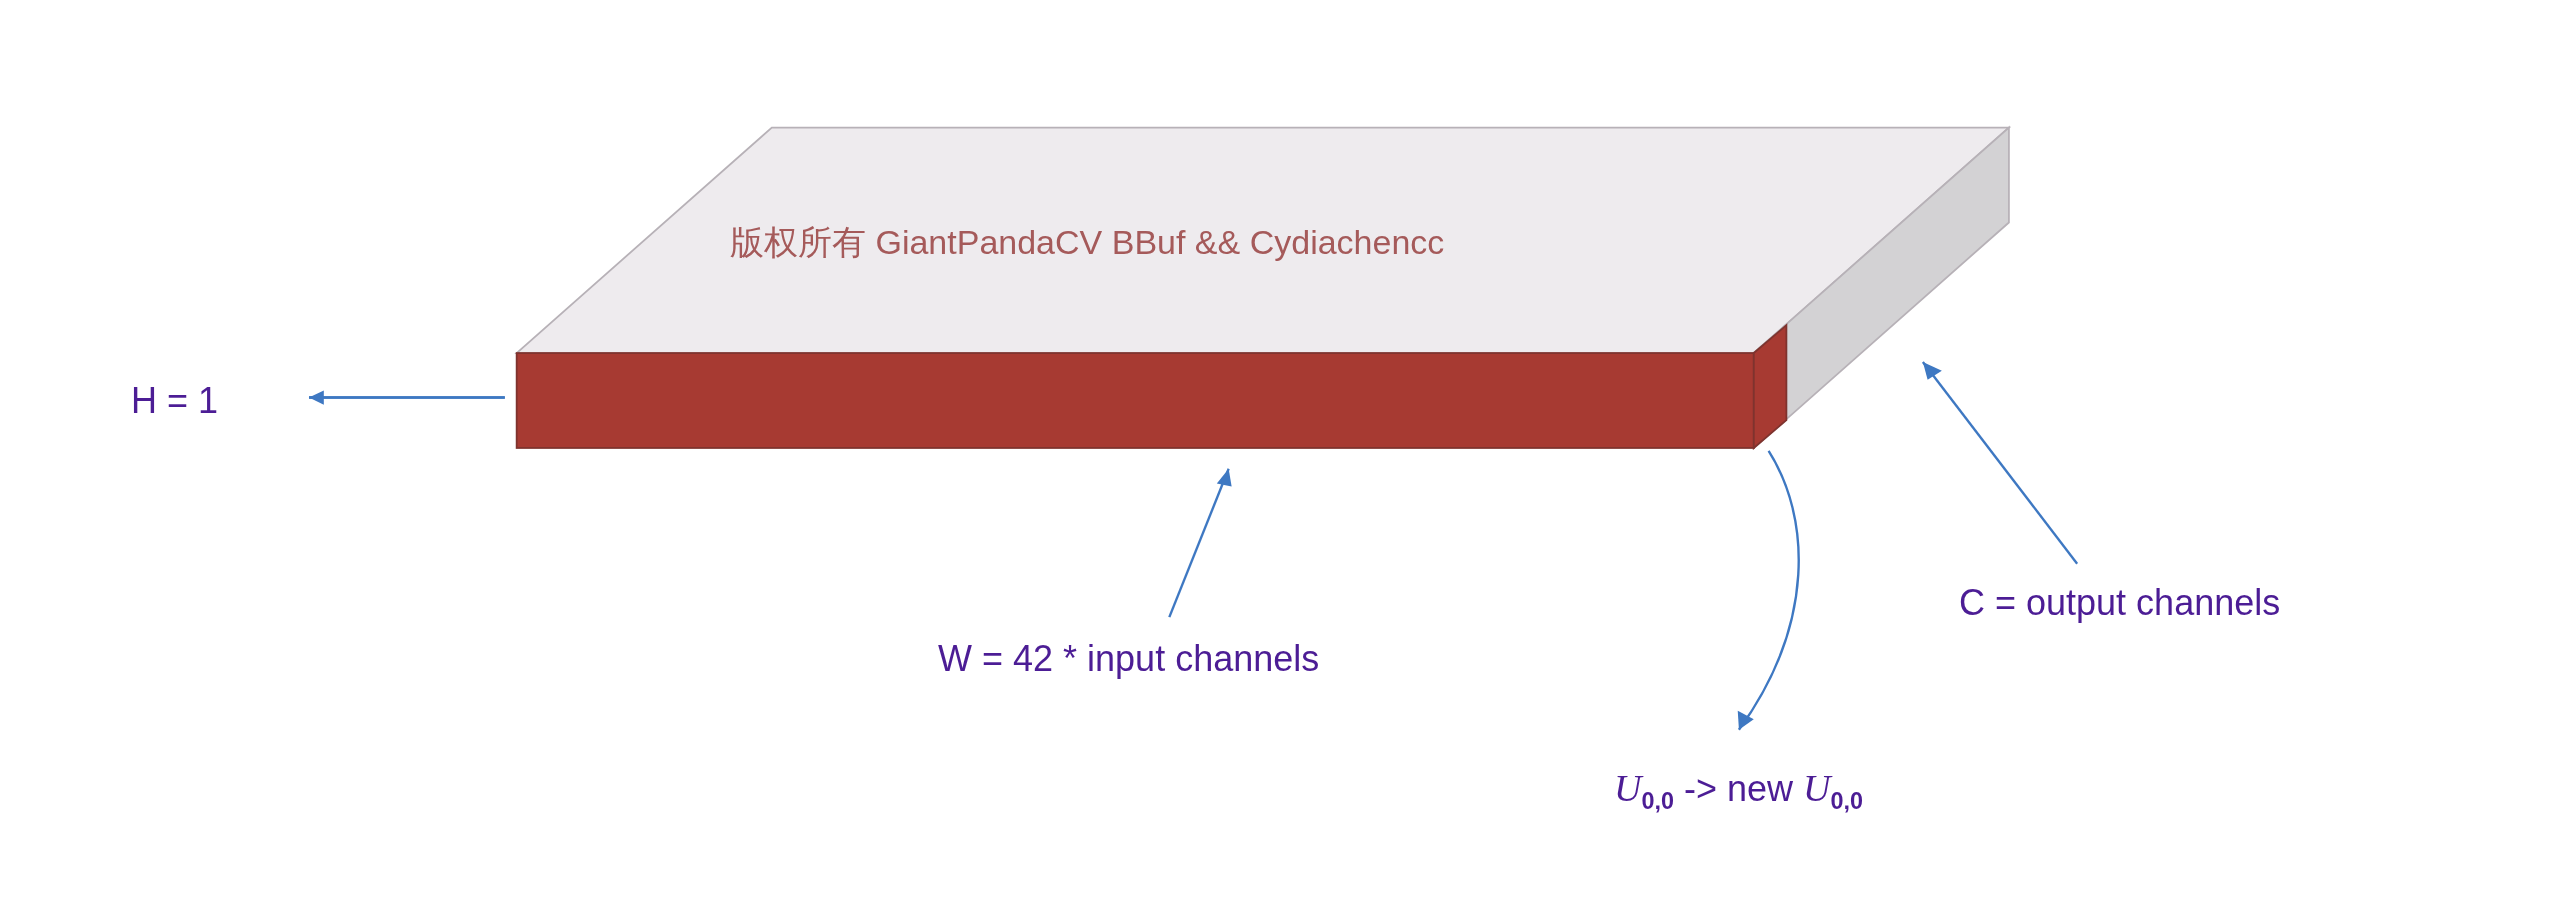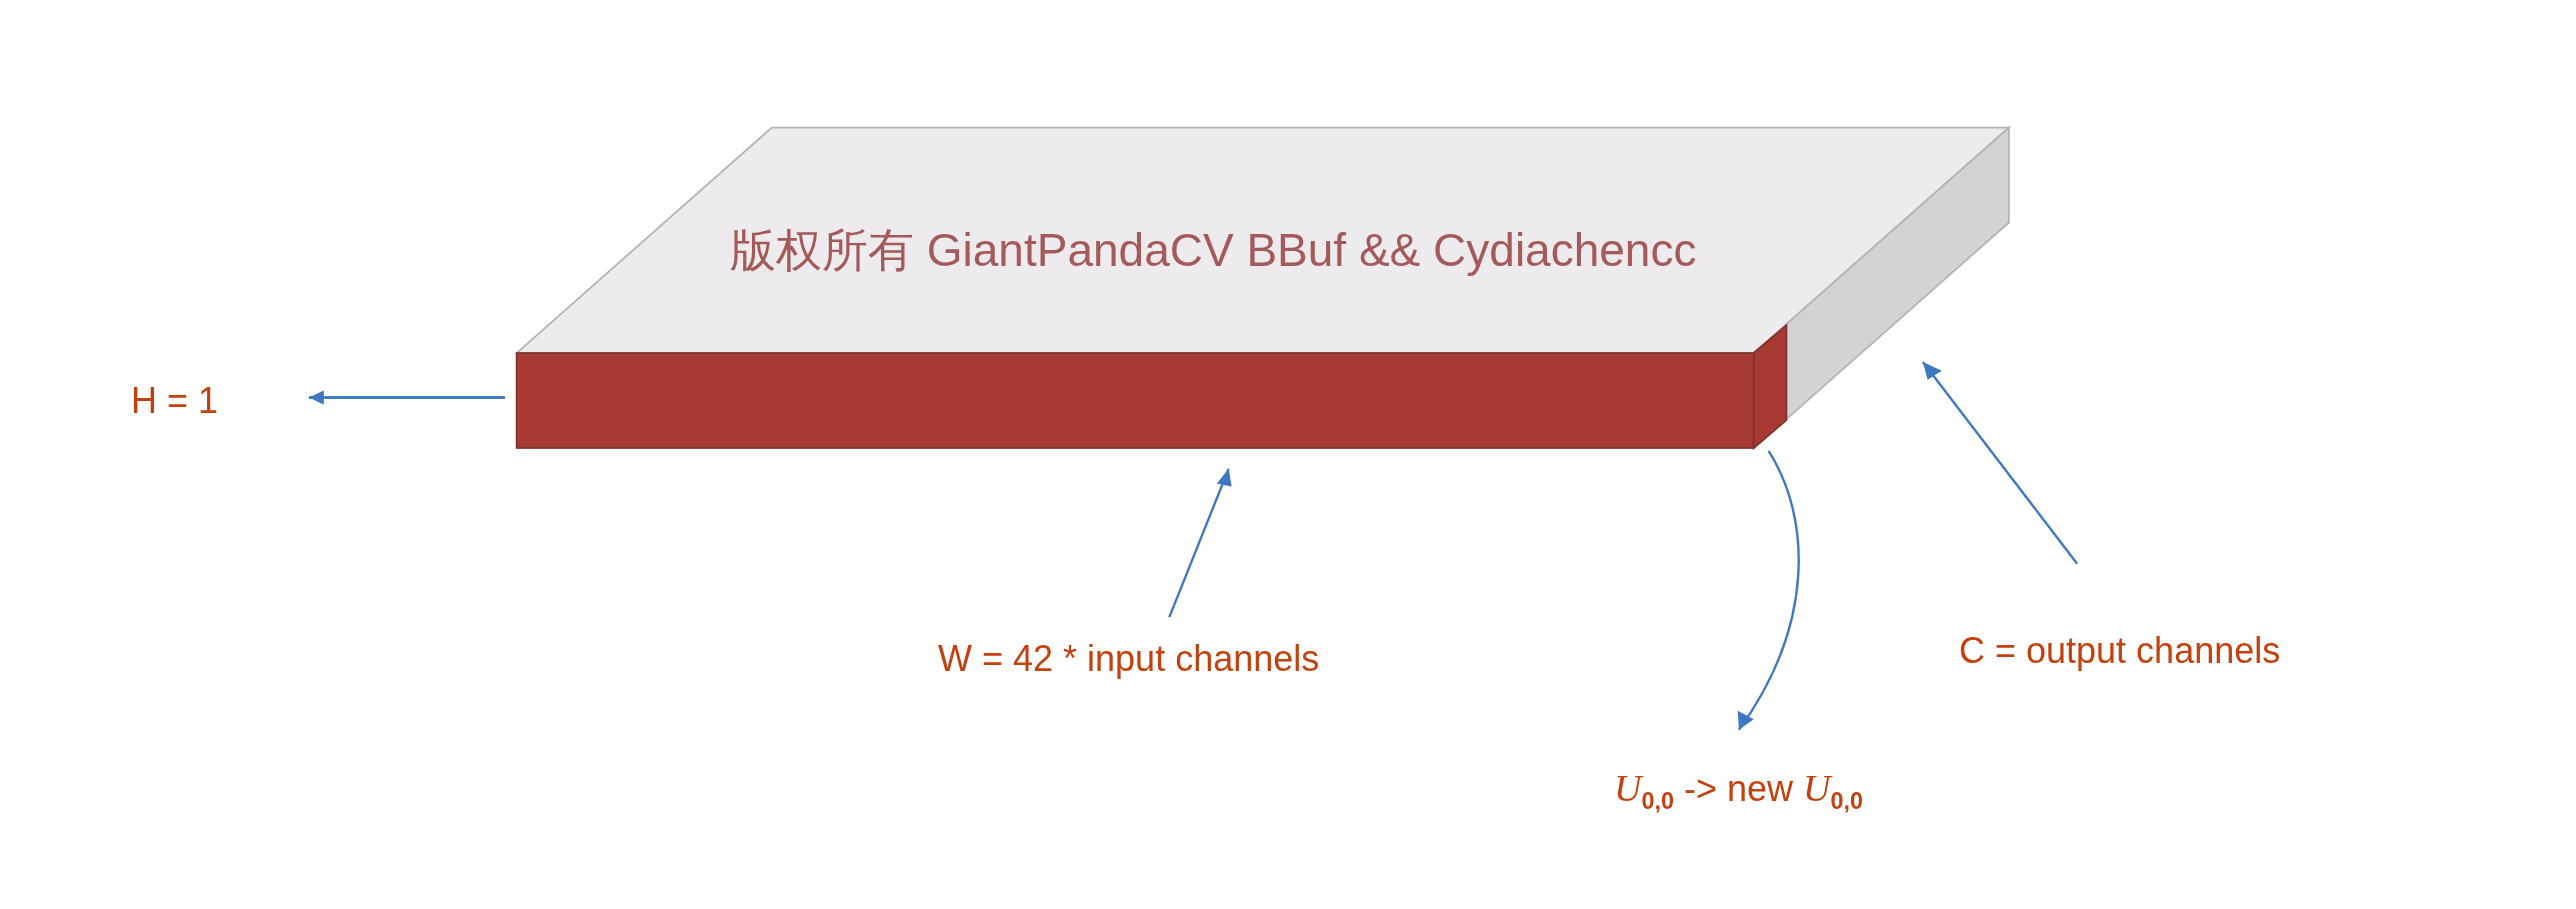--- a/index.html
+++ b/index.html
@@ -6,26 +6,26 @@
   body {
     width: 2576px;
     height: 909px;
     background: #ffffff;
     position: relative;
     font-family: Arial, "Microsoft YaHei", sans-serif;
   }
   .label {
     position: absolute;
     font-size: 36px;
-    color: #c2410c;
+    color: #4c1d95;
     white-space: nowrap;
   }
   .watermark {
     position: absolute;
-    font-size: 46px;
+    font-size: 34px;
     color: #a55a5a;
     white-space: nowrap;
   }
   sub { font-size: 0.65em; font-weight: bold; vertical-align: sub; }
   .italic { font-style: italic; font-family: "Times New Roman", serif; font-size: 38px; }
 </style>
 </head>
 <body>
 
 <svg width="2576" height="909" style="position:absolute; left:0; top:0; overflow:visible;" viewBox="0 0 4340 1532">
@@ -61,18 +61,18 @@
   <path d="M 2980 760 C 3050 870, 3060 1050, 2930 1230" stroke="#3E78C2" stroke-width="4" fill="none"></path>
   <polygon points="2930,1230 2928,1198 2955,1212" fill="#3E78C2"></polygon>
 </svg>
 
 <div class="watermark" style="left:730px; top:220px;">版权所有 GiantPandaCV BBuf &amp;&amp; Cydiachencc</div>
 
 <div class="label" style="left:131px; top:380px;">H = 1</div>
 
 <div class="label" style="left:938px; top:638px;">W = 42 * input channels</div>
 
-<div class="label" style="left:1959px; top:582px;margin-top:48px;">C = output channels</div>
+<div class="label" style="left:1959px; top:582px;">C = output channels</div>
 
 <div class="label" style="left:1614px; top:766px;">
   <span class="italic">U</span><sub>0,0</sub><span> -&gt; new </span><span class="italic">U</span><sub>0,0</sub>
 </div>
 
 
 </body></html>

